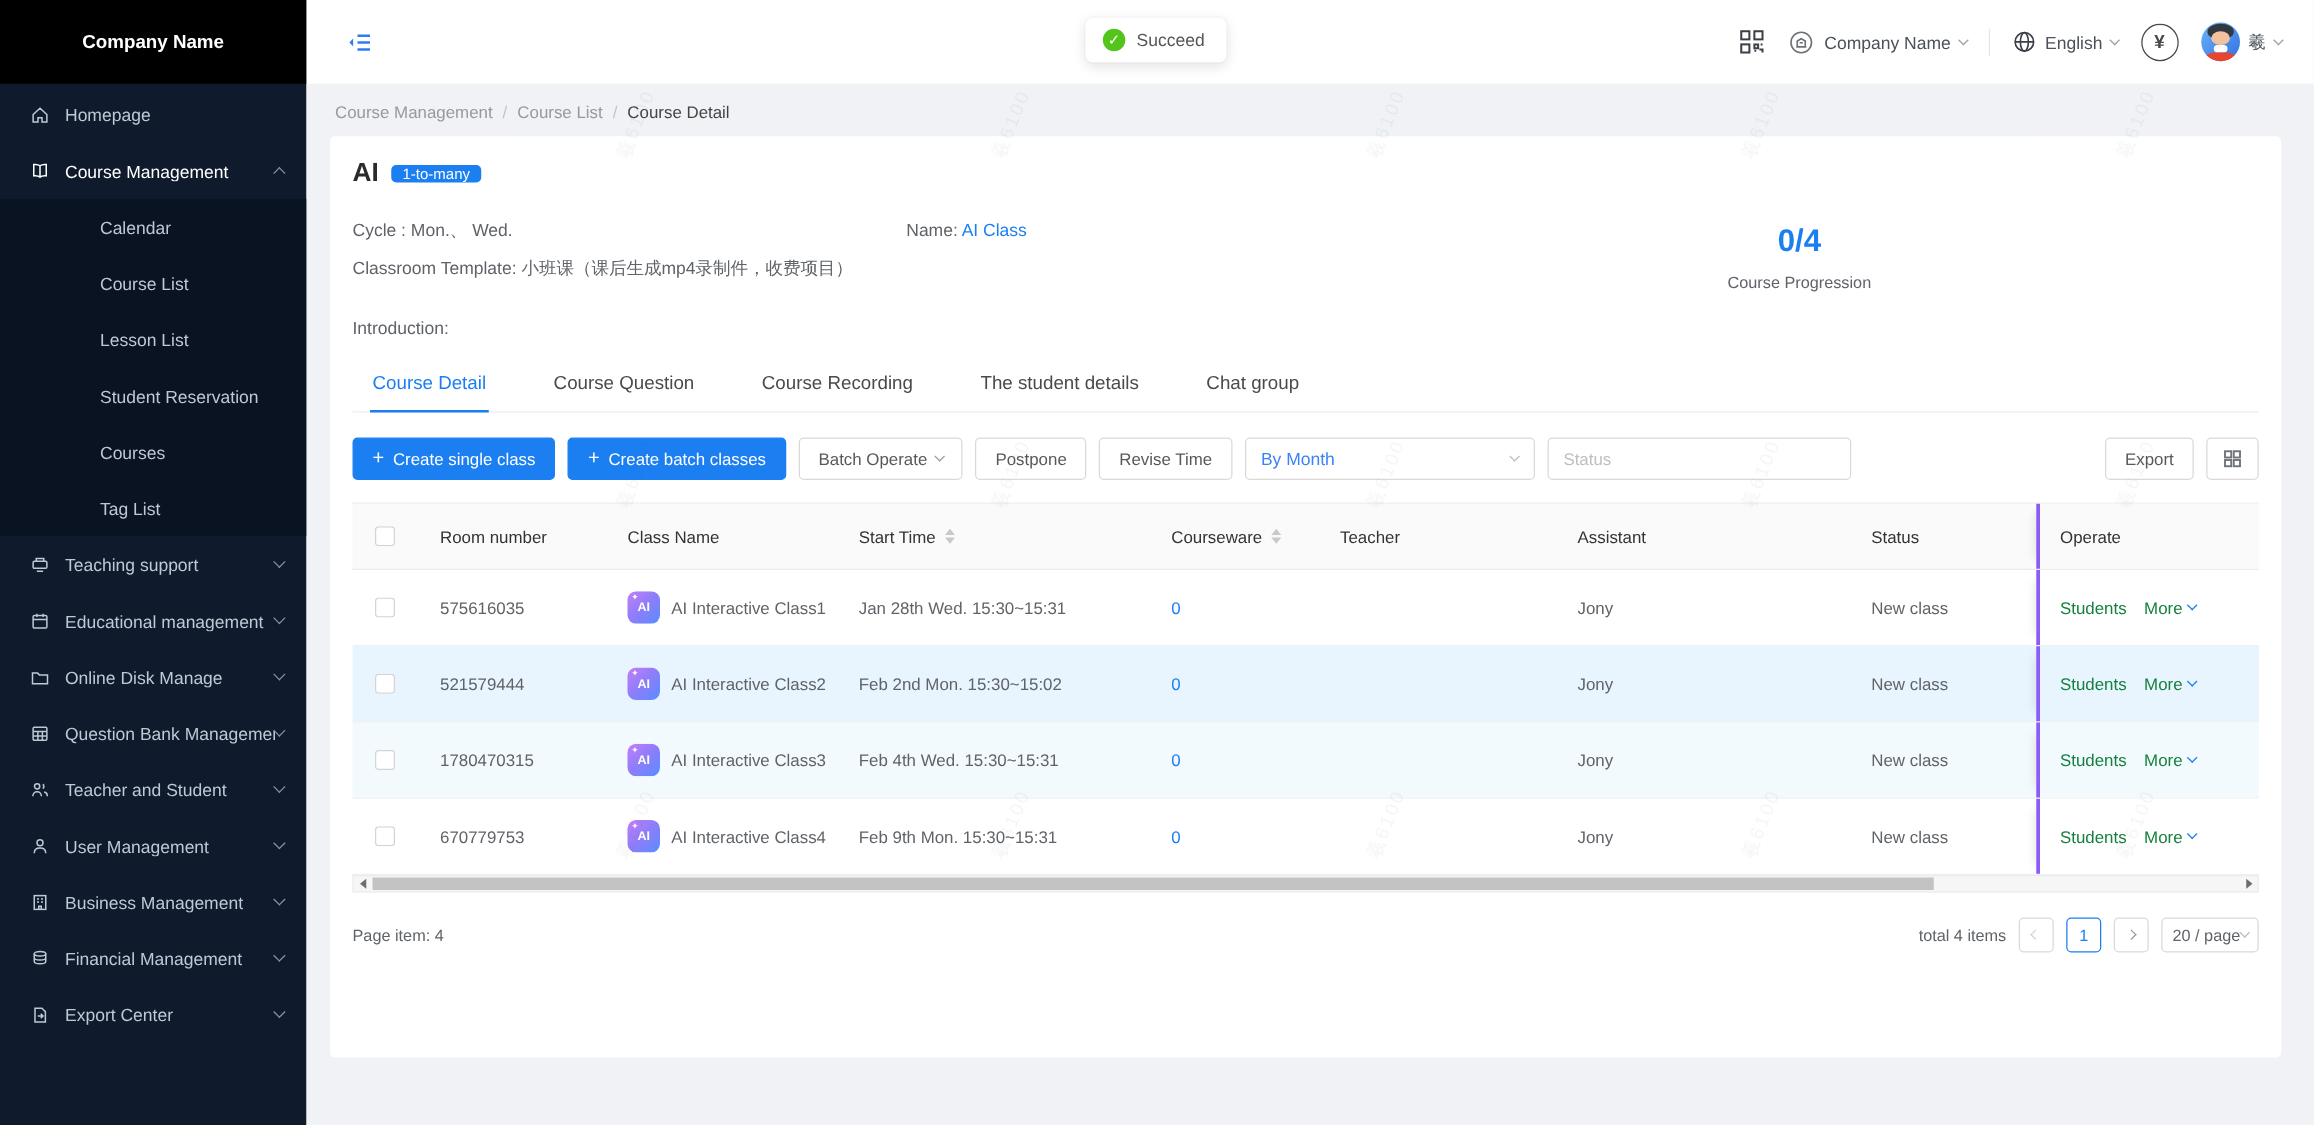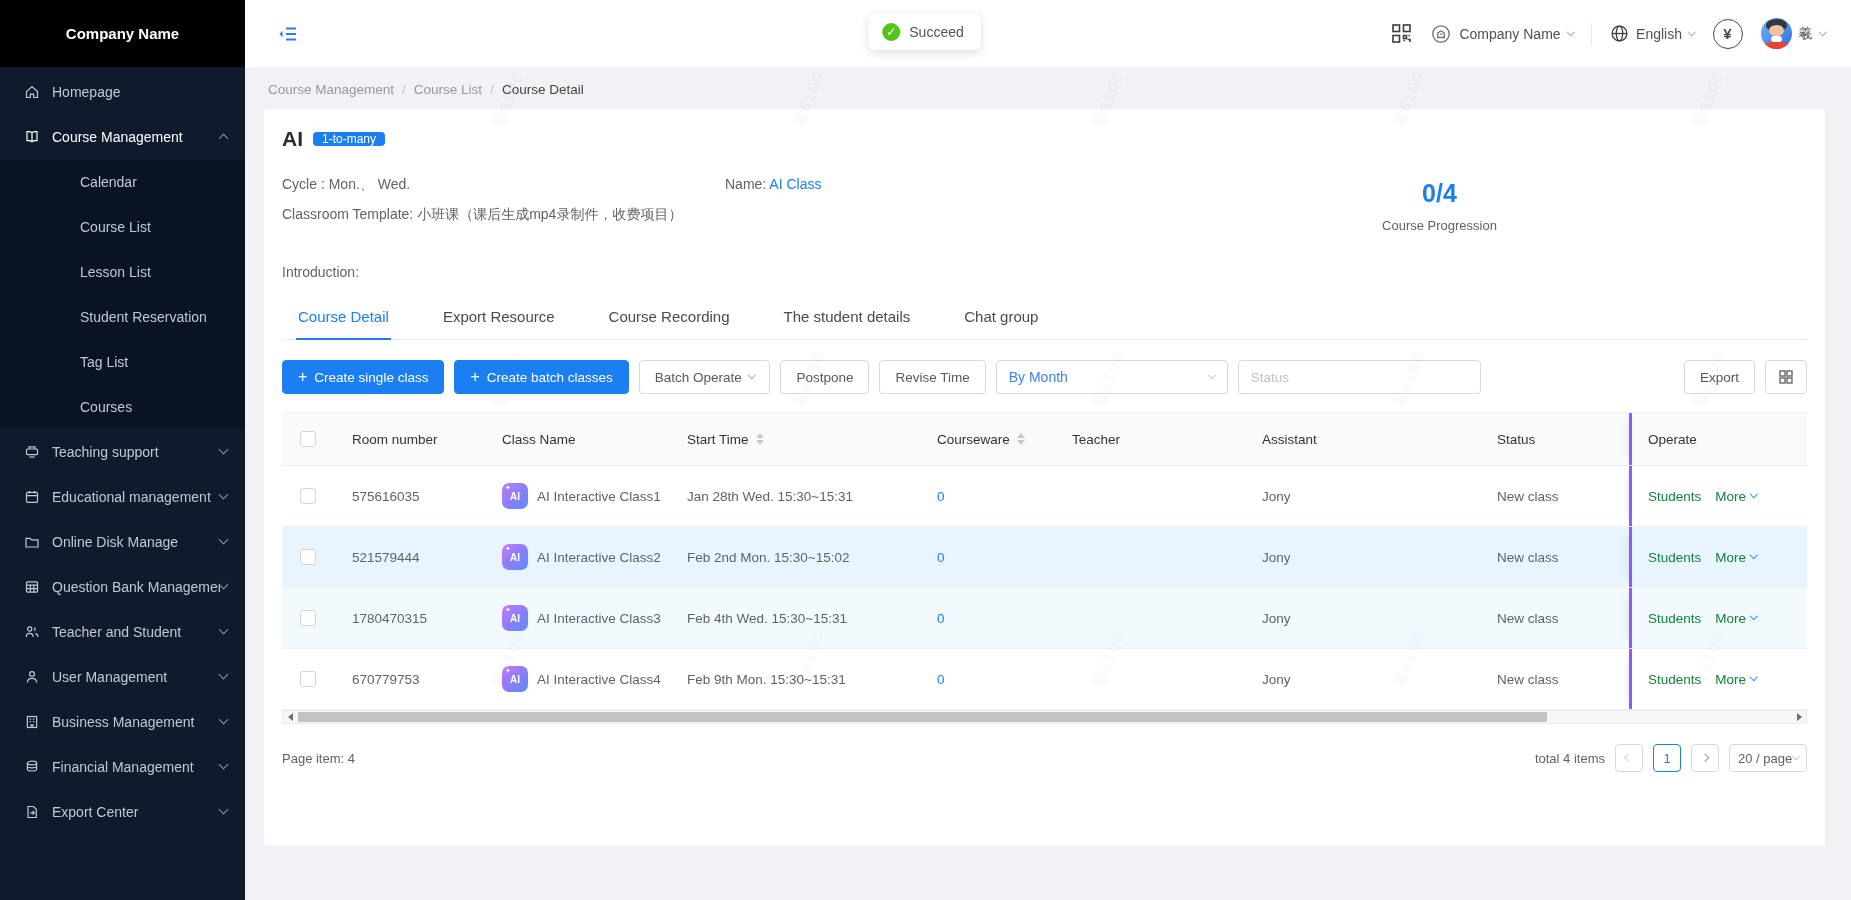--- a/index.html
+++ b/index.html
@@ -59,21 +59,21 @@
   .title-row { display:flex; align-items:center; gap:10px; margin-bottom:18px; }
   .page-title { font-size:21px; font-weight:bold; color:#2b2b2b; }
   .badge { background:#1b7ff2; color:#fff; font-size:12px; padding:0 9px; border-radius:4px; }
 
   .info-grid { display:grid; grid-template-columns:443px 537px 1fr 190px; }
   .info-col .inf { line-height:30px; font-size:14px; color:#5f6368; white-space:nowrap; }
   .link { color:#1b7ff2; cursor:pointer; }
   .progress-box { text-align:center; padding-top:10px; }
   .progress-val { color:#1b7ff2; font-size:25px; font-weight:bold; }
   .progress-lbl { font-size:13px; color:#5f6368; margin-top:10px; }
-  .intro-row { line-height:30px; margin-top:24px; color:#5f6368; }
+  .intro-row { line-height:30px; margin-top:14px; color:#5f6368; }
 
   .tabs { display:flex; gap:50px; border-bottom:1px solid #ebedf0; margin-top:12px; padding-left:14px; }
   .tab { padding:9px 2px 13px; font-size:15px; color:#4a4a4a; cursor:pointer; }
   .tab.active { color:#1b7ff2; border-bottom:2px solid #1b7ff2; margin-bottom:-1px; }
 
   .toolbar { margin-top:20px; display:flex; align-items:center; gap:10px; }
   .btn { height:34px; padding:0 15px; border-radius:4px; font-size:13.5px; display:inline-flex; align-items:center; gap:7px;
     border:1px solid #d9d9d9; background:#fff; color:#595959; cursor:pointer; white-space:nowrap; }
   .btn.primary { background:#1b7ff2; border-color:#1b7ff2; color:#fff; }
   .btn .chv { color:#9aa0a6; }
@@ -168,22 +168,22 @@
             </svg>
           </span>
         <span class="lbl">Course Management</span>
         <span class="chv up"></span>
       </div>
       <div class="submenu">
         <div class="sub-item">Calendar</div>
         <div class="sub-item">Course List</div>
         <div class="sub-item">Lesson List</div>
         <div class="sub-item">Student Reservation</div>
+        <div class="sub-item">Courses</div>
         <div class="sub-item">Tag List</div>
-        <div class="sub-item">Courses</div>
       </div>
 
       <div class="side-item">
         <span class="sicon">
           <svg viewBox="0 0 16 16">
               <path d="M5 5V2.8h6V5"></path>
               <rect x="2.5" y="5" width="11" height="5.6" rx="1"></rect>
               <path d="M5.5 13h5"></path>
             </svg>
           </span>
@@ -375,21 +375,21 @@
             <div class="progress-lbl">Course Progression</div>
           </div>
         </div>
 
         <div class="intro-row">
           <span>Introduction:</span>
         </div>
 
         <div class="tabs">
           <span class="tab active">Course Detail</span>
-          <span class="tab">Export Resource</span>
+          <span class="tab">Course Question</span>
           <span class="tab">Course Recording</span>
           <span class="tab">The student details</span>
           <span class="tab">Chat group</span>
         </div>
 
         <div class="toolbar">
           <button class="btn primary">
             <span class="plus">+</span>
             <span>Create single class</span>
           </button>

